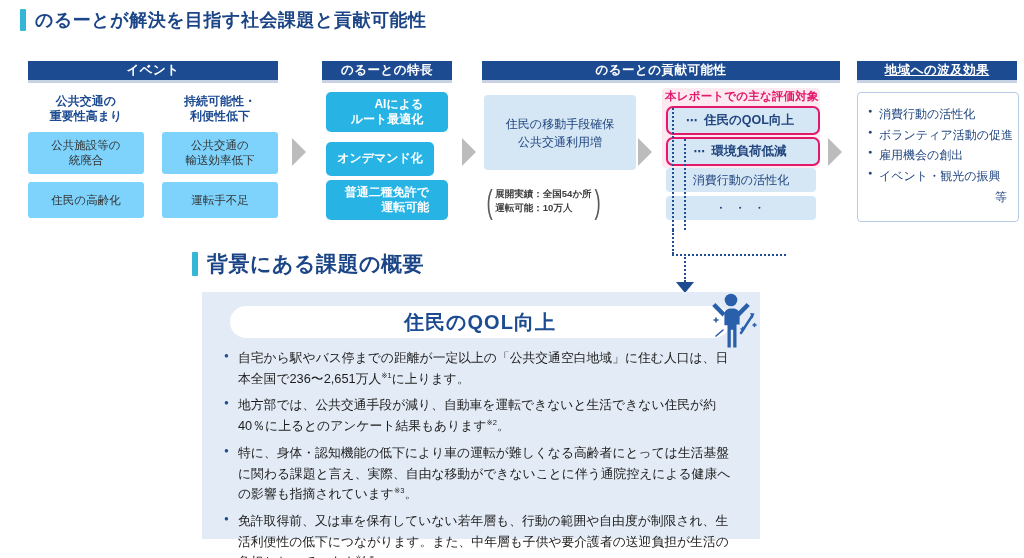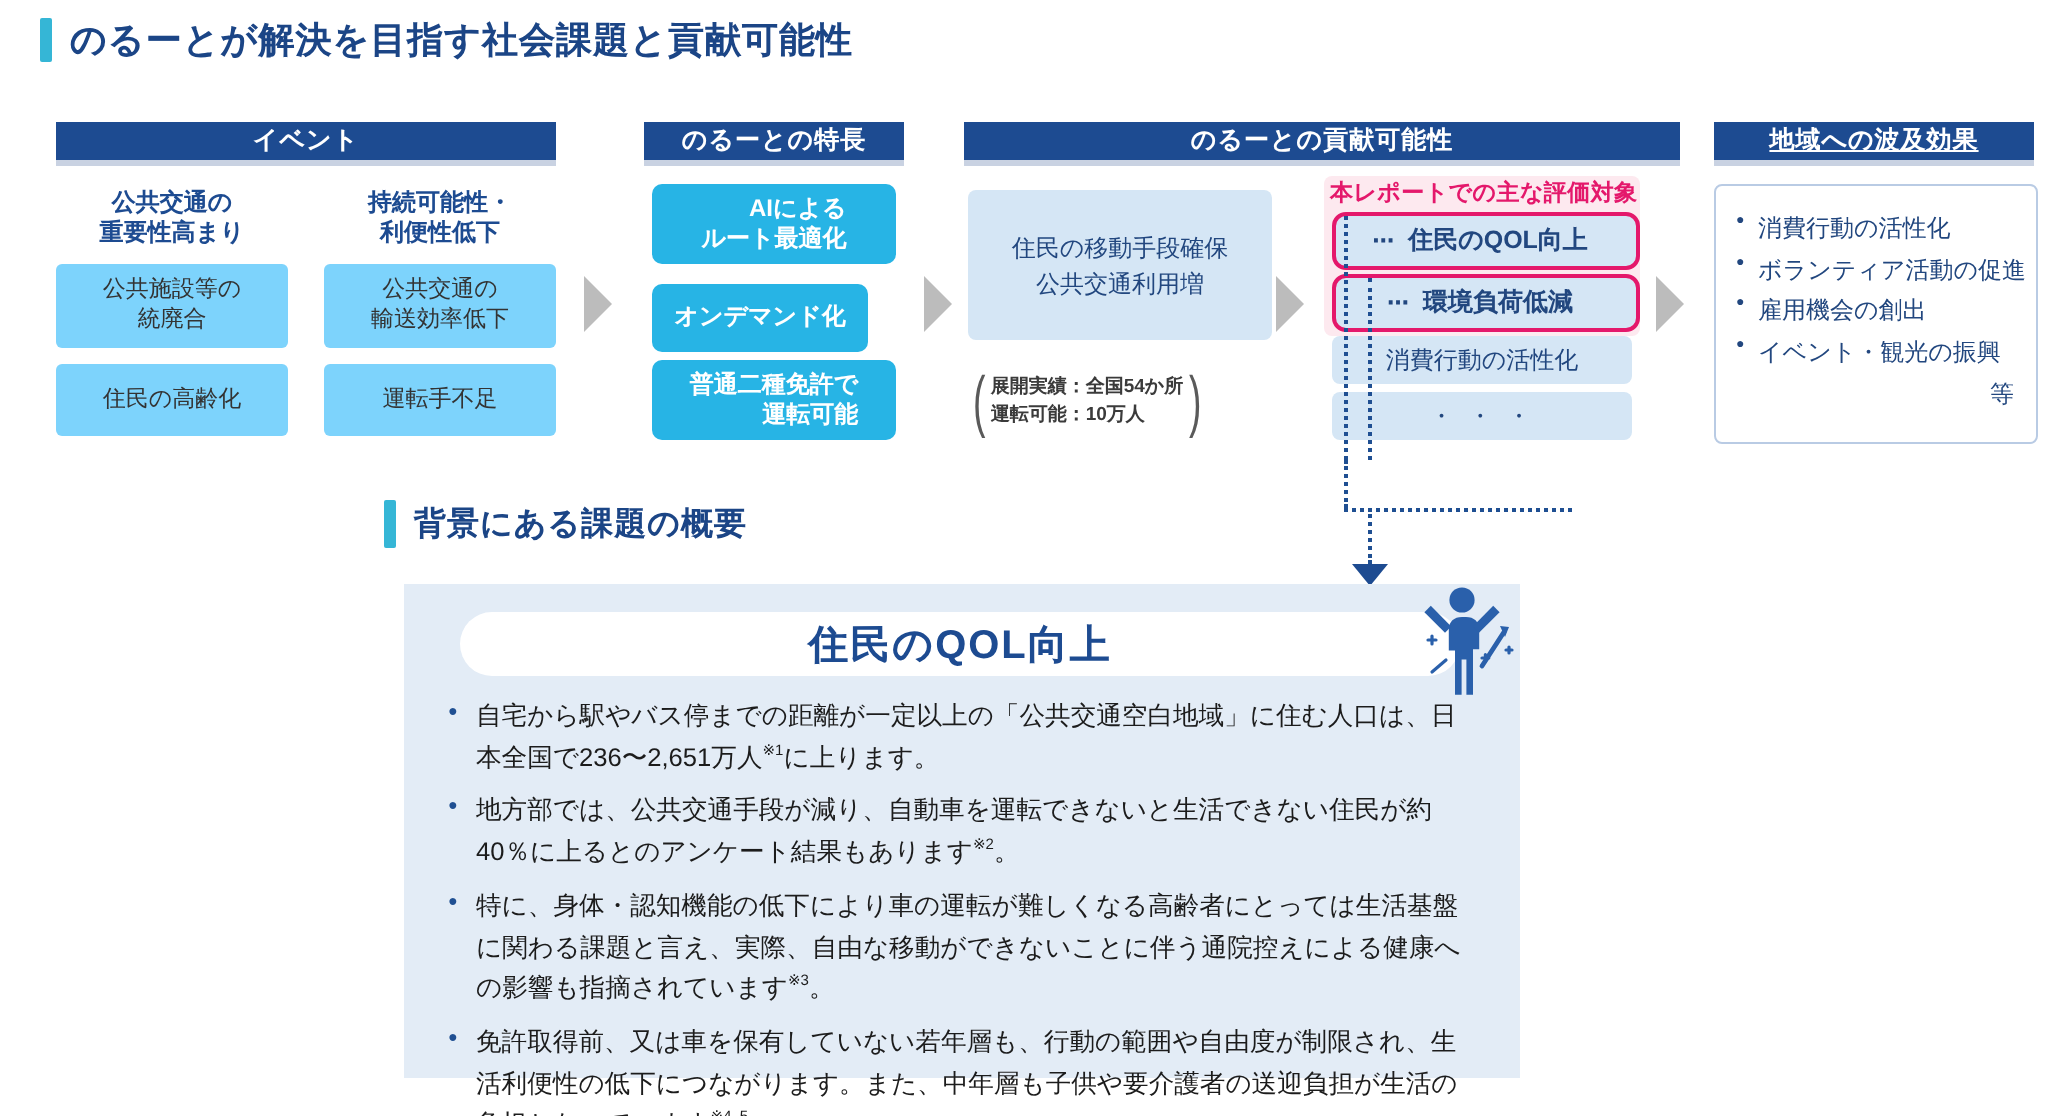--- a/index.html
+++ b/index.html
@@ -18,21 +18,21 @@
   .sec-head{position:absolute;display:flex;align-items:center;gap:9px;}
   .sec-bar{width:6px;border-radius:1px;background:#35b6d6;}
   .sec-title{font-weight:bold;color:#1b4586;letter-spacing:.5px;}
 
   #sec-head-top{left:8px;top:8px;padding-left:12px;}
   #sec-head-top .sec-bar{height:22px;}
   #sec-head-top .sec-title{font-size:18px;}
 
   #sec-head-bg{left:192px;top:250px;}
   #sec-head-bg .sec-bar{height:24px;}
-  #sec-head-bg .sec-title{font-size:16px;}
+  #sec-head-bg .sec-title{font-size:21px;}
 
   
   .col-head{
     position:absolute;height:19px;
     background:#1d4b91;color:#fff;
     font-size:12.5px;font-weight:bold;
     display:flex;align-items:center;justify-content:center;
     letter-spacing:.5px;
   }
   .col-head::after{

